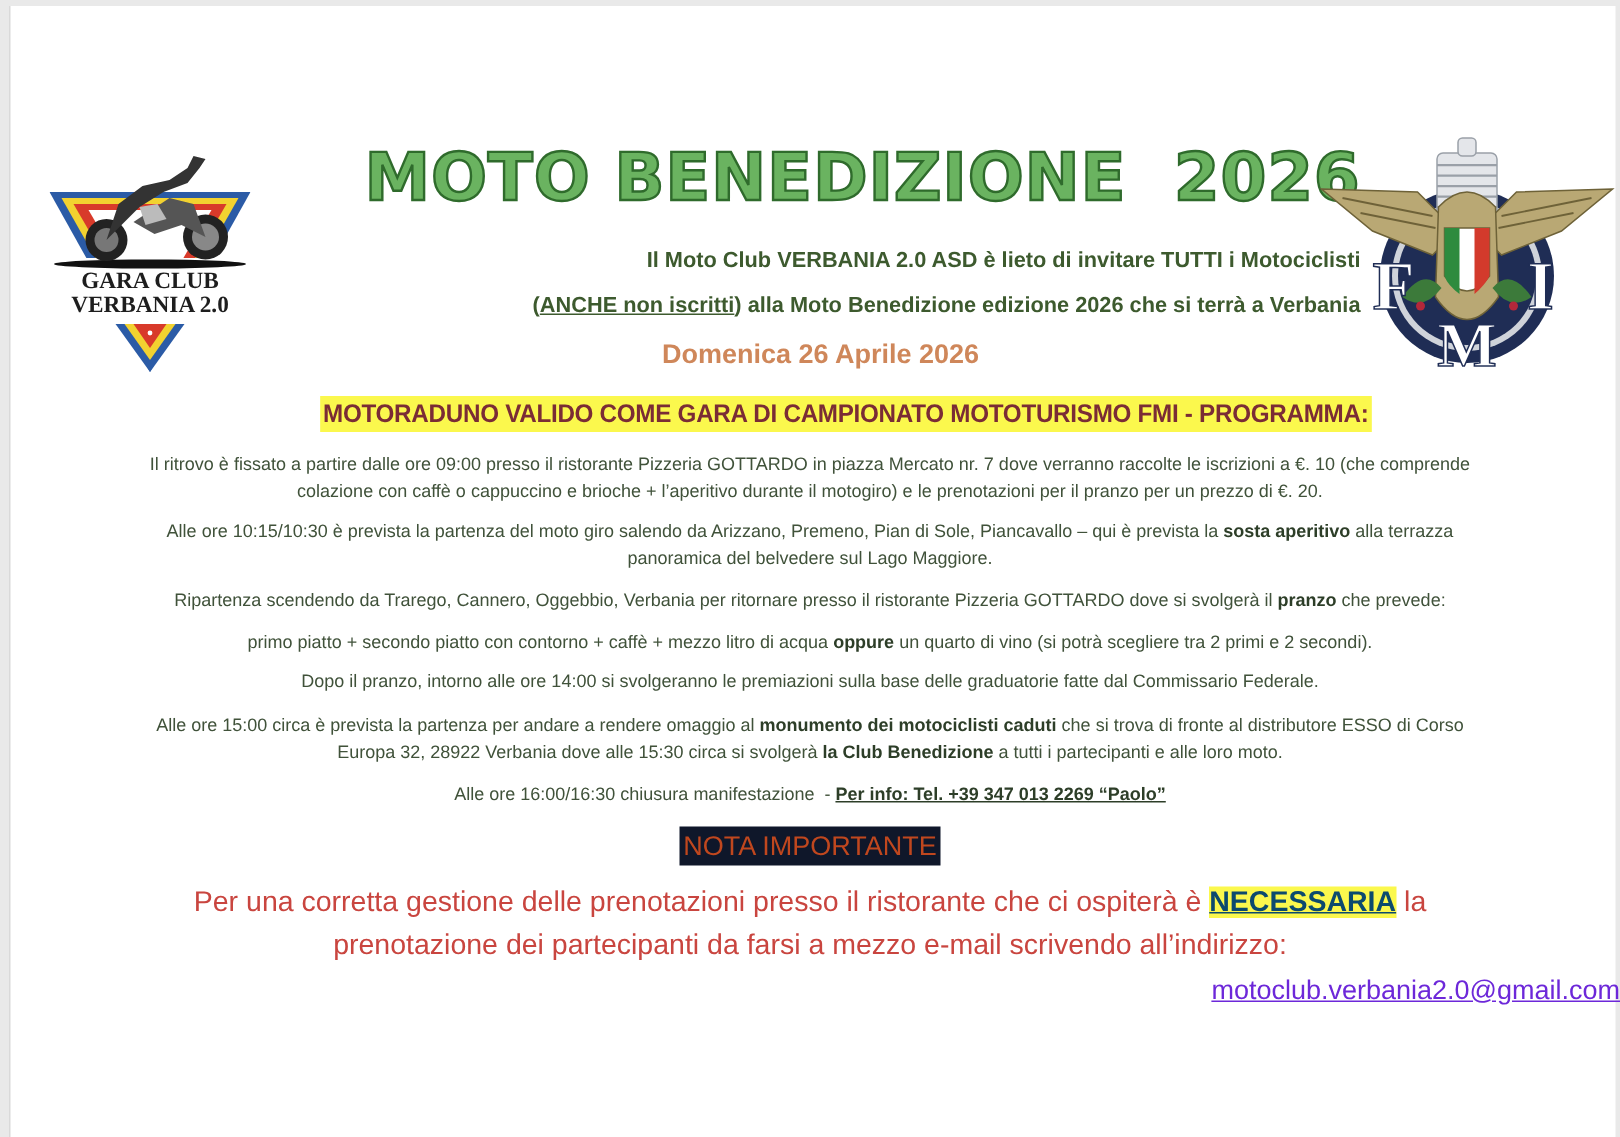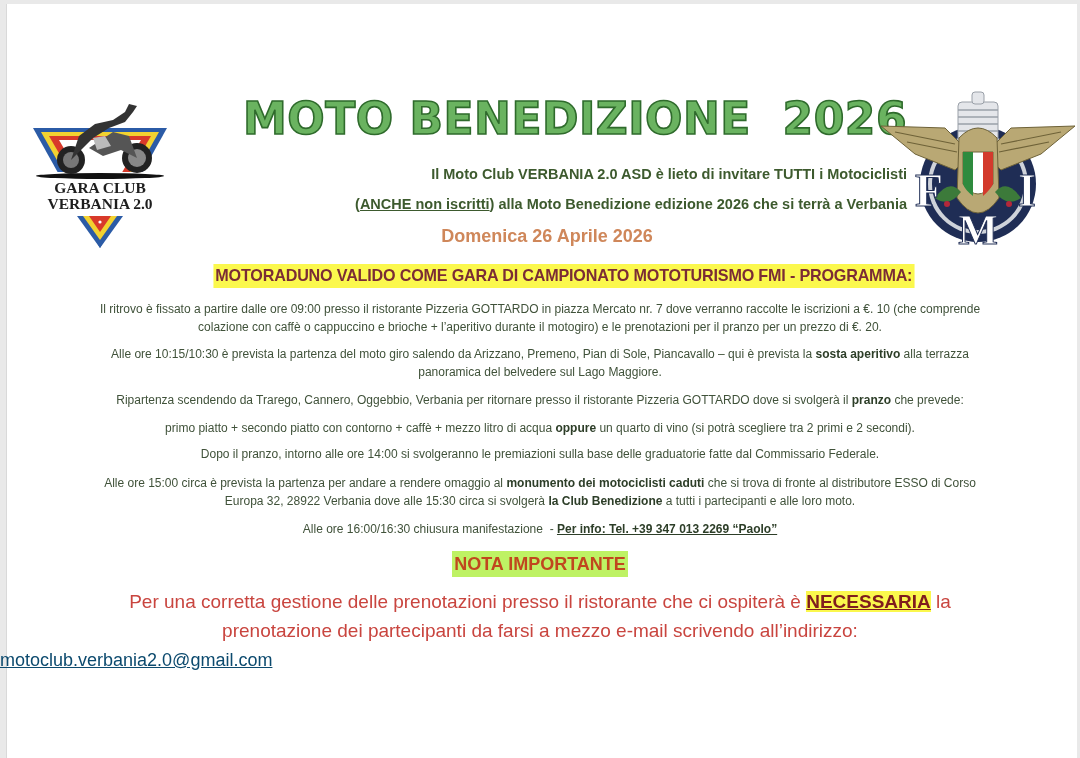--- a/index.html
+++ b/index.html
@@ -55,33 +55,33 @@
     .p1 { top: 300px; }
     .p2 { top: 345px; }
     .p3 { top: 391px; }
     .p4 { top: 419px; }
     .p5 { top: 445px; }
     .p6 { top: 474px; }
     .p7 { top: 520px; }
     .p7 .info { font-weight: bold; text-decoration: underline; color: #2d3e28; }
     .nota-wrap { position: absolute; left: 0; top: 551px; width: 1080px; text-align: center; }
     .nota {
-      display: inline-block; background: #bef264; color: #c0471e;
-      font-weight: bold; font-size: 18px; line-height: 26px; padding: 0 2px;
+      display: inline-block; background: #0f172a; color: #c0471e;
+      font-weight: normal; font-size: 18px; line-height: 26px; padding: 0 2px;
     }
     .red {
       position: absolute; left: 40px; width: 1000px; text-align: center;
       color: #c9453f; font-size: 19px; line-height: 28px;
     }
     .red1 { top: 588px; }
     .red2 { top: 617px; }
-    .red .necessaria { background: #fbf84d; color: #7f1d1d; font-weight: bold; text-decoration: underline; }
+    .red .necessaria { background: #fbf84d; color: #0c4a6e; font-weight: bold; text-decoration: underline; }
     .email {
-      position: absolute; left: 0; top: 646px; width: 1080px; text-align: left;
-      color: #0c4a6e; font-size: 18px; line-height: 28px; text-decoration: underline;
+      position: absolute; left: 0; top: 646px; width: 1080px; text-align: right;
+      color: #6d28d9; font-size: 18px; line-height: 28px; text-decoration: underline;
     }
     .email span { text-decoration: underline; cursor: pointer; }
   </style>
 </head>
 <body>
 
 <div class="page">
 
   <div class="logo-left">
     <svg width="134" height="156" viewBox="0 0 134 156">

